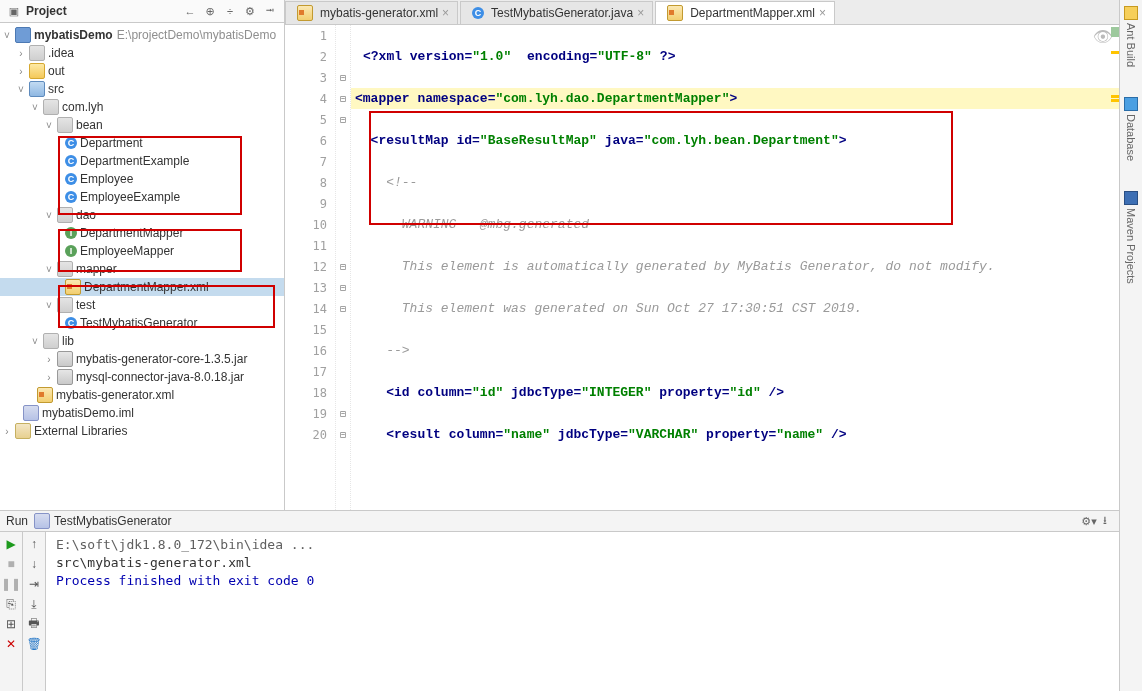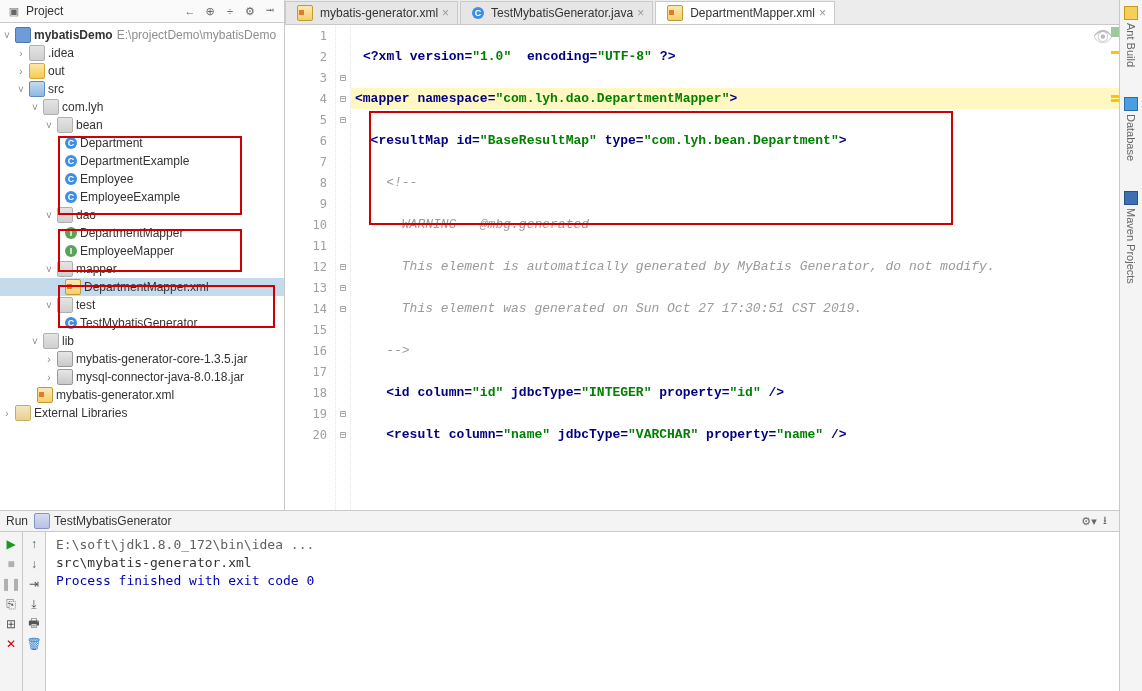--- a/index.html
+++ b/index.html
@@ -24,21 +24,21 @@
     --redbox:#d00000;
     --sidebar-bg:#f4f4f4;
   }
   html,body{margin:0;padding:0;font-family:"Segoe UI",sans-serif;font-size:12px;color:var(--text);background:#fff;}
   body{width:1142px;height:691px;overflow:hidden;position:relative;display:flex;}
   .main-col{display:flex;flex-direction:column;flex:1;position:relative;}
   .top{height:510px;display:flex;border-bottom:1px solid var(--panel-border);}
   
   .project{width:284px;display:flex;flex-direction:column;border-right:1px solid var(--panel-border);}
   .project-hdr{height:22px;display:flex;align-items:center;gap:4px;padding:0 6px;border-bottom:1px solid var(--panel-border);background:#fafafa;}
-  .proj-title{font-weight:normal;white-space:nowrap;}
+  .proj-title{font-weight:bold;white-space:nowrap;}
   .proj-spacer{flex:1;}
   .hdr-ico{width:16px;height:16px;display:inline-flex;align-items:center;justify-content:center;color:#666;cursor:pointer;font-size:11px;}
   .tree{flex:1;overflow:hidden;padding:3px 0;}
   .node{display:flex;align-items:center;height:18px;white-space:nowrap;}
   .tw{display:inline-block;width:10px;text-align:center;color:#888;font-size:10px;cursor:pointer;}
   .ico{display:inline-block;width:14px;height:14px;margin:0 3px;border-radius:2px;position:relative;}
   .ico.folder{background:linear-gradient(#fde9a5,#f4c95a);border:1px solid #d6a830;}
   .ico.folder.gray{background:linear-gradient(#e4e4e4,#cfcfcf);border:1px solid #b0b0b0;}
   .ico.mod{background:#6f9cd6;border:1px solid #4c79b3;}
   .ico.circle{border-radius:50%;width:12px;height:12px;margin:1px 3px;font-size:9px;color:#fff;display:inline-flex;align-items:center;justify-content:center;font-weight:bold;}
@@ -237,20 +237,25 @@
             <span class="tw">›</span>
             <span class="ico jar"></span>
             <span class="lbl">mysql-connector-java-8.0.18.jar</span>
           </div>
         <div class="node">
             <span class="ind" style="width:34px;"></span>
             <span class="ico xml"></span>
             <span class="lbl">mybatis-generator.xml</span>
           </div>
         <div class="node">
+            <span class="ind" style="width:20px;"></span>
+            <span class="ico iml"></span>
+            <span class="lbl">mybatisDemo.iml</span>
+          </div>
+        <div class="node">
             <span class="ind" style="width:2px;"></span>
             <span class="tw">›</span>
             <span class="ico lib"></span>
             <span class="lbl">External Libraries</span>
           </div>
 
         <div class="redbox" style="left:58px;top:113px;width:180px;height:75px;"></div>
         <div class="redbox" style="left:58px;top:206px;width:180px;height:39px;"></div>
         <div class="redbox" style="left:58px;top:262px;width:213px;height:39px;"></div>
       </div>
@@ -316,21 +321,21 @@
             <div class="fold"></div>
             <div class="fold"></div>
             <div class="fold"></div>
             <div class="fold"></div>
             <div class="fold">⊟</div>
             <div class="fold">⊟</div>
         </div>
         <div class="code">
 <div class="cl"><span class="brkt">&lt;?xml version=</span><span class="str">"1.0"</span><span class="brkt"> encoding=</span><span class="str">"UTF-8"</span><span class="brkt">?&gt;</span></div>
 <div class="cl hl"><span class="tag">&lt;mapper </span><span class="attr">namespace=</span><span class="str">"com.lyh.dao.DepartmentMapper"</span><span class="tag">&gt;</span></div>
-<div class="cl"><span class="tag">  &lt;resultMap </span><span class="attr">id=</span><span class="str">"BaseResultMap"</span><span class="attr"> type=</span><span class="str">"com.lyh.bean.Department"</span><span class="tag">&gt;</span></div>
+<div class="cl"><span class="tag">  &lt;resultMap </span><span class="attr">id=</span><span class="str">"BaseResultMap"</span><span class="attr"> java=</span><span class="str">"com.lyh.bean.Department"</span><span class="tag">&gt;</span></div>
 <div class="cl"><span class="gray">    &lt;!--</span></div>
 <div class="cl"><span class="gray">      WARNING - @mbg.generated</span></div>
 <div class="cl"><span class="gray">      This element is automatically generated by MyBatis Generator, do not modify.</span></div>
 <div class="cl"><span class="gray">      This element was generated on Sun Oct 27 17:30:51 CST 2019.</span></div>
 <div class="cl"><span class="gray">    --&gt;</span></div>
 <div class="cl"><span class="tag">    &lt;id </span><span class="attr">column=</span><span class="str">"id"</span><span class="attr"> jdbcType=</span><span class="str">"INTEGER"</span><span class="attr"> property=</span><span class="str">"id"</span><span class="tag"> /&gt;</span></div>
 <div class="cl"><span class="tag">    &lt;result </span><span class="attr">column=</span><span class="str">"name"</span><span class="attr"> jdbcType=</span><span class="str">"VARCHAR"</span><span class="attr"> property=</span><span class="str">"name"</span><span class="tag"> /&gt;</span></div>
 <div class="cl"></div>
 
 

